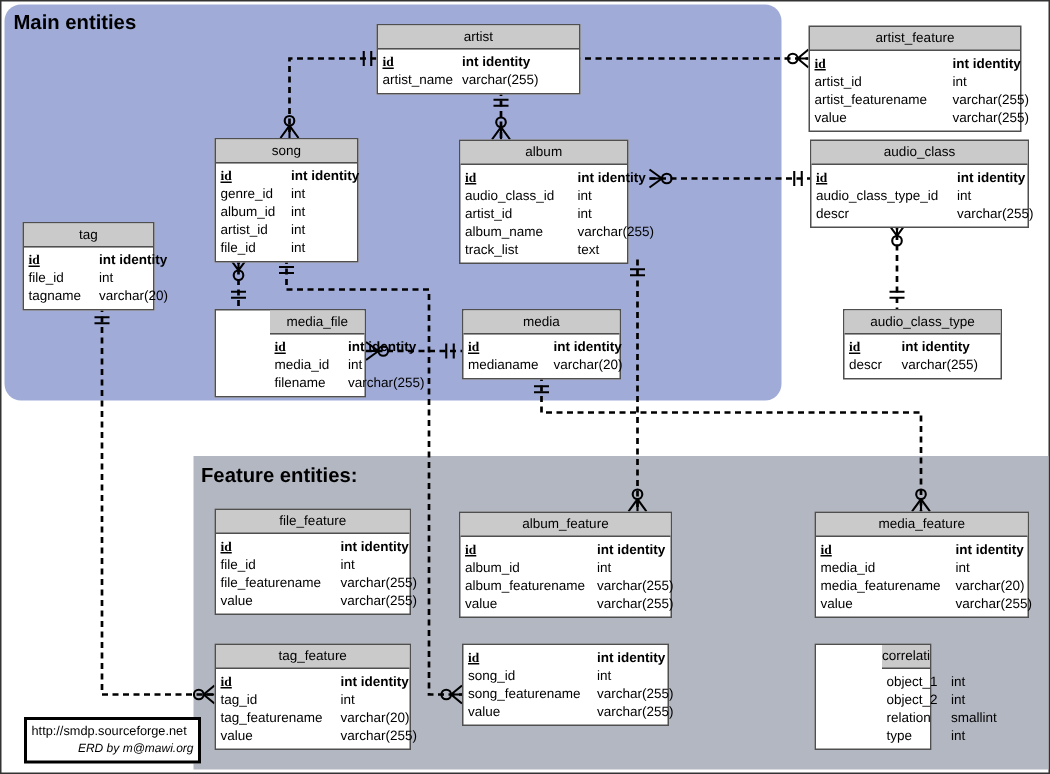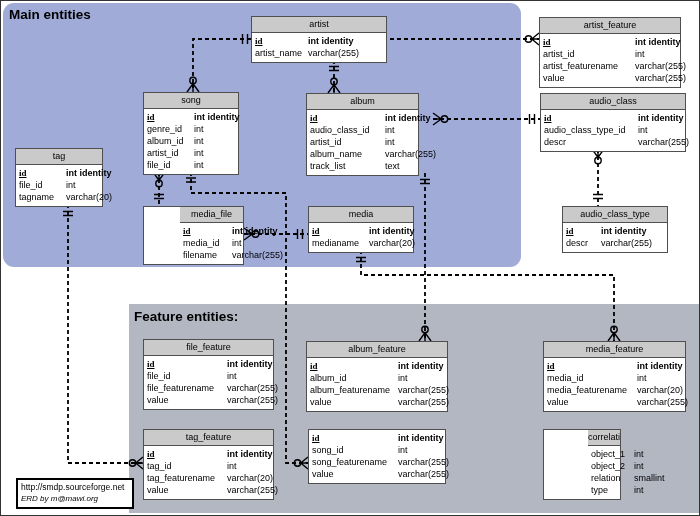--- a/index.html
+++ b/index.html
@@ -58,21 +58,21 @@
   .rel-sym{fill:none;stroke:#000;stroke-width:1.4;}
 
   
   #credit-box{
     position:absolute;left:3px;top:477px;width:118px;height:31px;
     background:#fff;border:2px solid #000;box-sizing:border-box;
     padding:2px 3px;
     margin-left:12px;
   }
   #credit-url{font-size:8.5px;line-height:11px;white-space:nowrap;display:block;}
-  #credit-by{font-size:8px;line-height:11px;font-style:italic;white-space:nowrap;display:block;}
+  #credit-by{font-size:8px;line-height:11px;font-style:italic;white-space:nowrap;display:block;text-align:right;}
 </style>
 </head>
 <body>
 
 <div id="screen">
 
   <div id="main-panel" class="panel">
     <span id="main-title" class="panel-title">Main entities</span>
   </div>
 

